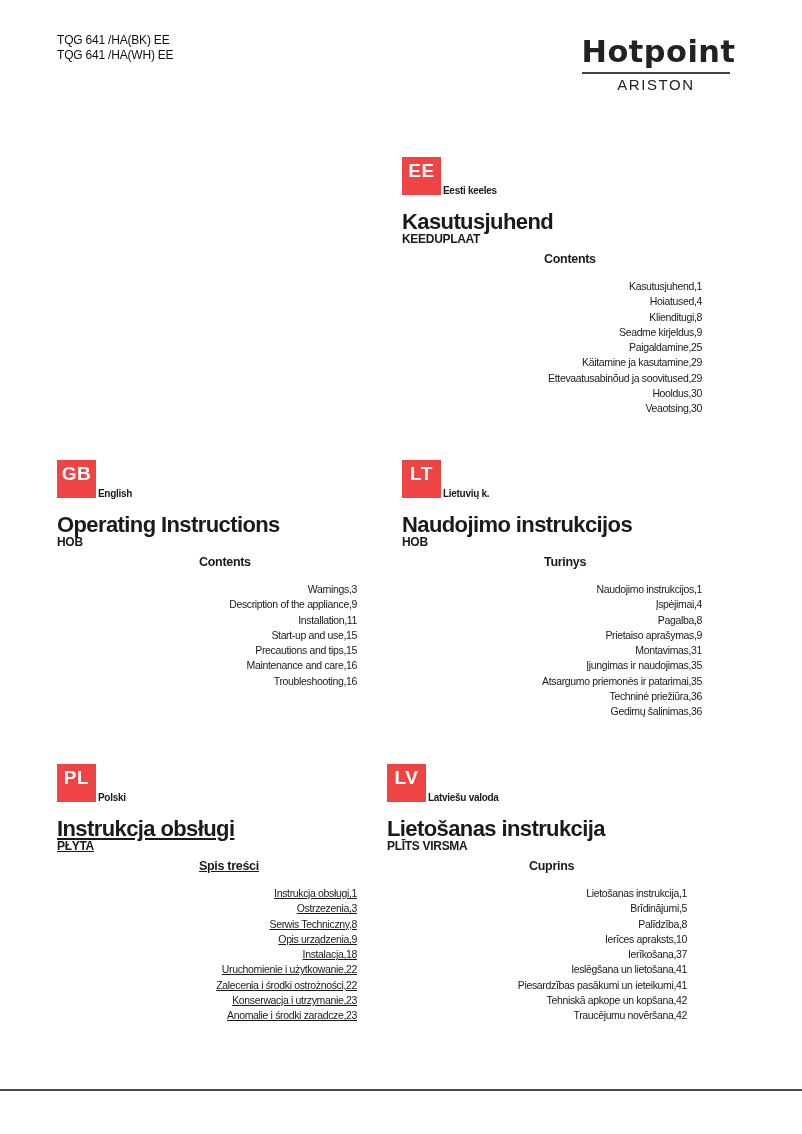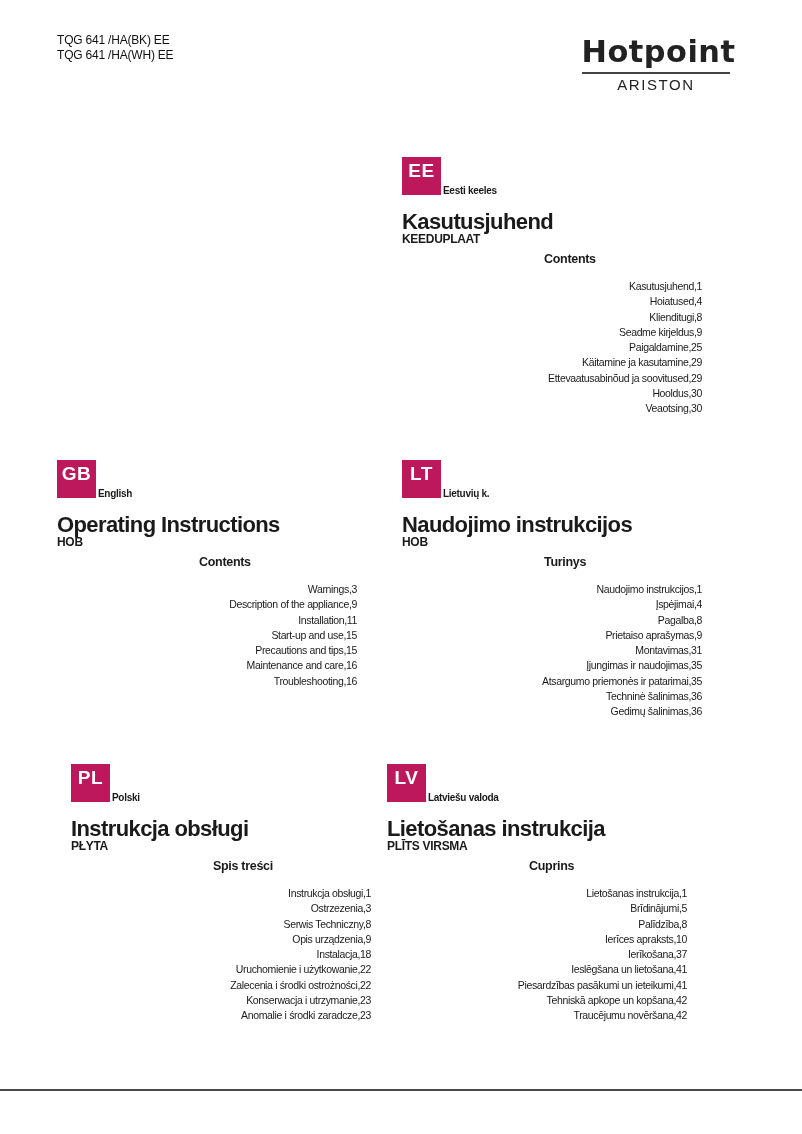--- a/index.html
+++ b/index.html
@@ -9,21 +9,21 @@
             line-height: 15px; letter-spacing: -0.2px; color: #111; }
   .models div { white-space: nowrap; }
   .logo { position: absolute; left: 580px; top: 34px; width: 152px; text-align: center; }
   .logo-word { font-size: 31px; font-weight: bold; color: #222; letter-spacing: 0.5px; line-height: 34px;
                font-family: "DejaVu Sans", sans-serif; transform: scaleX(0.98); display: block; }
   .logo-rule { height: 2px; background: #444; margin: 4px 2px 5px 2px; }
   .logo-sub { font-size: 15px; letter-spacing: 1.6px; font-weight: normal; color: #222; line-height: 12px; }
 
   .section { position: absolute; width: 300px; }
   .badge-row { position: relative; height: 40px; }
-  .badge { position: absolute; left: 0; top: 0; width: 39px; height: 38px; background: #be185d;
+  .badge { position: absolute; left: 0; top: 0; width: 39px; height: 38px; background: #ef4444;
            color: #fff; font-weight: bold; font-size: 19px; line-height: 28px; text-align: center;
            letter-spacing: 0.5px; }
   .lang { position: absolute; left: 41px; top: 28px; font-size: 10px; font-weight: bold; white-space: nowrap;
           letter-spacing: -0.3px; }
   .title { margin-top: 14px; font-weight: bold; font-size: 22px; line-height: 22px; letter-spacing: -0.6px;
            white-space: nowrap; transform-origin: left; }
   .subtitle { font-weight: bold; font-size: 12px; line-height: 12px; letter-spacing: -0.3px; white-space: nowrap; }
   .contents { margin-top: 7px; padding-left: 142px; font-weight: bold; font-size: 12.5px; line-height: 14px;
               letter-spacing: -0.3px; white-space: nowrap; }
   .toc { margin: 13px 0 0 0; padding: 0; list-style: none; }
@@ -94,26 +94,26 @@
   <div class="subtitle">HOB</div>
   <div class="contents">Turinys</div>
   <ul class="toc">
     <li>Naudojimo instrukcijos,1</li>
     <li>Įspėjimai,4</li>
     <li>Pagalba,8</li>
     <li>Prietaiso aprašymas,9</li>
     <li>Montavimas,31</li>
     <li>Įjungimas ir naudojimas,35</li>
     <li>Atsargumo priemonės ir patarimai,35</li>
-    <li>Techninė šalinimas,36</li>
+    <li>Techninė priežiūra,36</li>
     <li>Gedimų šalinimas,36</li>
   </ul>
 </div>
 
-<div class="section" style="left:71px; top:764px;">
+<div class="section" style="left:57px; top:764px;text-decoration:underline;">
   <div class="badge-row">
     <div class="badge">PL</div>
     <div class="lang">Polski</div>
   </div>
   <div class="title">Instrukcja obsługi</div>
   <div class="subtitle">PŁYTA</div>
   <div class="contents">Spis treści</div>
   <ul class="toc">
     <li>Instrukcja obsługi,1</li>
     <li>Ostrzezenia,3</li>

